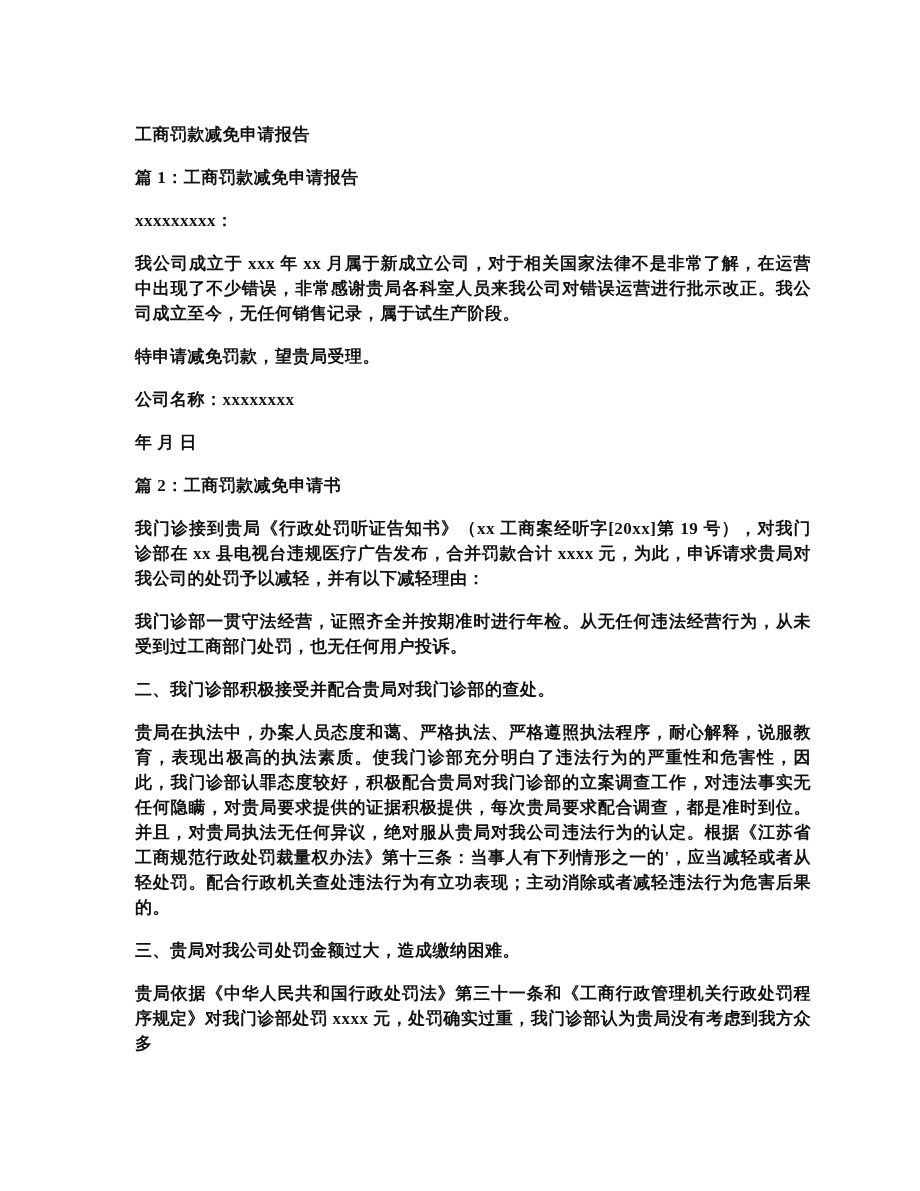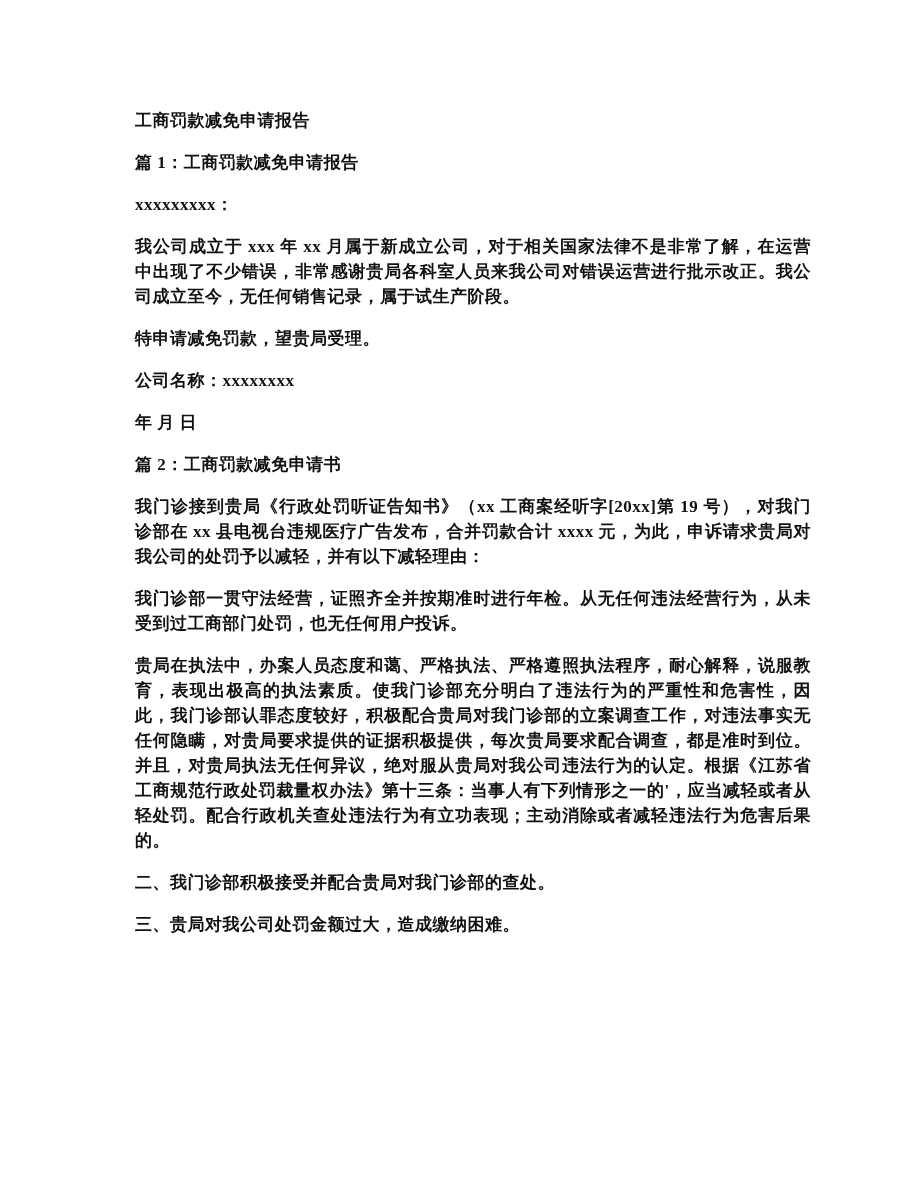--- a/index.html
+++ b/index.html
@@ -20,21 +20,21 @@
     background: #ffffff;
   }
   .content {
     position: absolute;
     top: 104px;
     left: 135px;
     width: 676px;
     color: #111111;
   }
   .content p {
-    margin: 4px 0 17px 0;
+    margin: 18px 0 17px 0;
     font-size: 17px;
     line-height: 25px;
     font-weight: 600;
     text-align: justify;
     letter-spacing: 0.5px;
     word-break: break-all;
   }
   .content p.title,
   .content p.section-heading {
     text-align: left;
@@ -48,17 +48,18 @@
       <p class="title">工商罚款减免申请报告</p>
       <p class="section-heading">篇 1：工商罚款减免申请报告</p>
       <p class="body">xxxxxxxxx：</p>
       <p class="body">我公司成立于 xxx 年 xx 月属于新成立公司，对于相关国家法律不是非常了解，在运营中出现了不少错误，非常感谢贵局各科室人员来我公司对错误运营进行批示改正。我公司成立至今，无任何销售记录，属于试生产阶段。</p>
       <p class="body">特申请减免罚款，望贵局受理。</p>
       <p class="body">公司名称：xxxxxxxx</p>
       <p class="body">年 月 日</p>
       <p class="section-heading">篇 2：工商罚款减免申请书</p>
       <p class="body">我门诊接到贵局《行政处罚听证告知书》（xx 工商案经听字[20xx]第 19 号），对我门诊部在 xx 县电视台违规医疗广告发布，合并罚款合计 xxxx 元，为此，申诉请求贵局对我公司的处罚予以减轻，并有以下减轻理由：</p>
       <p class="body">我门诊部一贯守法经营，证照齐全并按期准时进行年检。从无任何违法经营行为，从未受到过工商部门处罚，也无任何用户投诉。</p>
+      <p class="body">二、我门诊部积极接受并配合贵局对我门诊部的查处。</p>
       <p class="body">贵局在执法中，办案人员态度和蔼、严格执法、严格遵照执法程序，耐心解释，说服教育，表现出极高的执法素质。使我门诊部充分明白了违法行为的严重性和危害性，因此，我门诊部认罪态度较好，积极配合贵局对我门诊部的立案调查工作，对违法事实无任何隐瞒，对贵局要求提供的证据积极提供，每次贵局要求配合调查，都是准时到位。并且，对贵局执法无任何异议，绝对服从贵局对我公司违法行为的认定。根据《江苏省工商规范行政处罚裁量权办法》第十三条：当事人有下列情形之一的'，应当减轻或者从轻处罚。配合行政机关查处违法行为有立功表现；主动消除或者减轻违法行为危害后果的。</p>
-      <p class="body">二、我门诊部积极接受并配合贵局对我门诊部的查处。</p>
       <p class="body">三、贵局对我公司处罚金额过大，造成缴纳困难。</p>
+      <p class="body">贵局依据《中华人民共和国行政处罚法》第三十一条和《工商行政管理机关行政处罚程序规定》对我门诊部处罚 xxxx 元，处罚确实过重，我门诊部认为贵局没有考虑到我方众多</p>
     </div>
 </div>
 
 </body></html>

